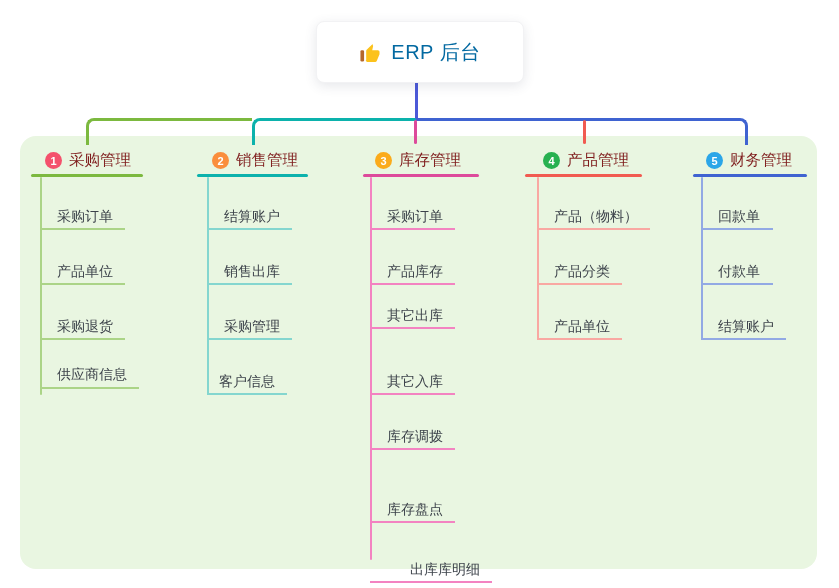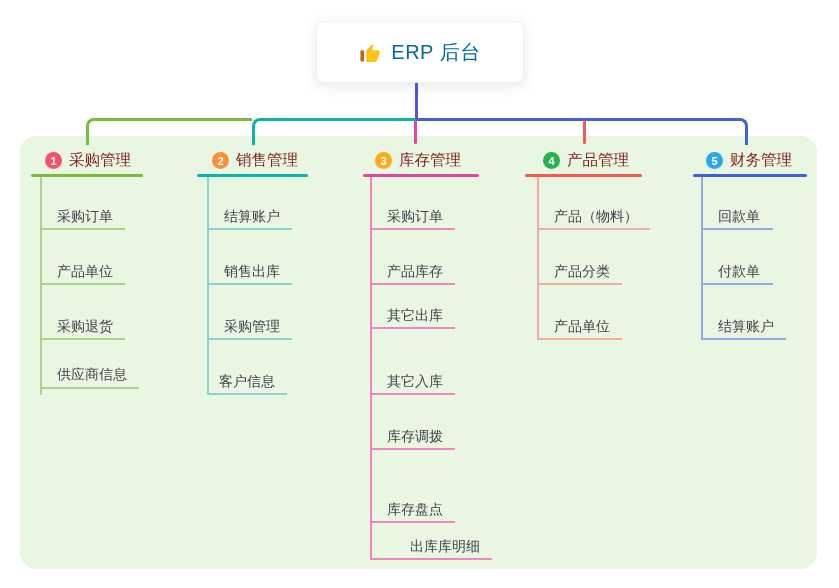--- a/index.html
+++ b/index.html
@@ -99,21 +99,21 @@
       <span class="btitle">库存管理</span>
     </div>
     <div class="punder" style="background: rgb(221, 74, 155);"></div>
     <div class="stem" style="left: 7px; height: 383px; background: rgb(243, 131, 193);"></div>
     <div class="child" style="left: 7px; top: 57px; border-color: rgb(243, 131, 193);">采购订单</div>
     <div class="child" style="left: 7px; top: 112px; border-color: rgb(243, 131, 193);">产品库存</div>
     <div class="child" style="left: 7px; top: 156px; border-color: rgb(243, 131, 193);">其它出库</div>
     <div class="child" style="left: 7px; top: 222px; border-color: rgb(243, 131, 193);">其它入库</div>
     <div class="child" style="left: 7px; top: 277px; border-color: rgb(243, 131, 193);">库存调拨</div>
     <div class="child" style="left: 7px; top: 332px; border-color: rgb(243, 131, 193); margin-top: 18px;">库存盘点</div>
-    <div class="child" style="left: 7px; top: 387px; border-color: rgb(243, 131, 193); padding-left: 40px;">出库库明细</div>
+    <div class="child" style="left: 7px; top: 410px; border-color: rgb(243, 131, 193); padding-left: 40px;">出库库明细</div>
   </div>
 
   <div class="branch" style="left:525px;width:117px">
     <div class="head" style="padding-left:18px">
       <span class="badge" style="background: rgb(39, 177, 80);">4</span>
       <span class="btitle">产品管理</span>
     </div>
     <div class="punder" style="background: rgb(241, 91, 81);"></div>
     <div class="stem" style="left: 12px; height: 163px; background: rgb(249, 168, 162);"></div>
     <div class="child" style="left: 12px; top: 57px; border-color: rgb(249, 168, 162);">产品（物料）</div>

